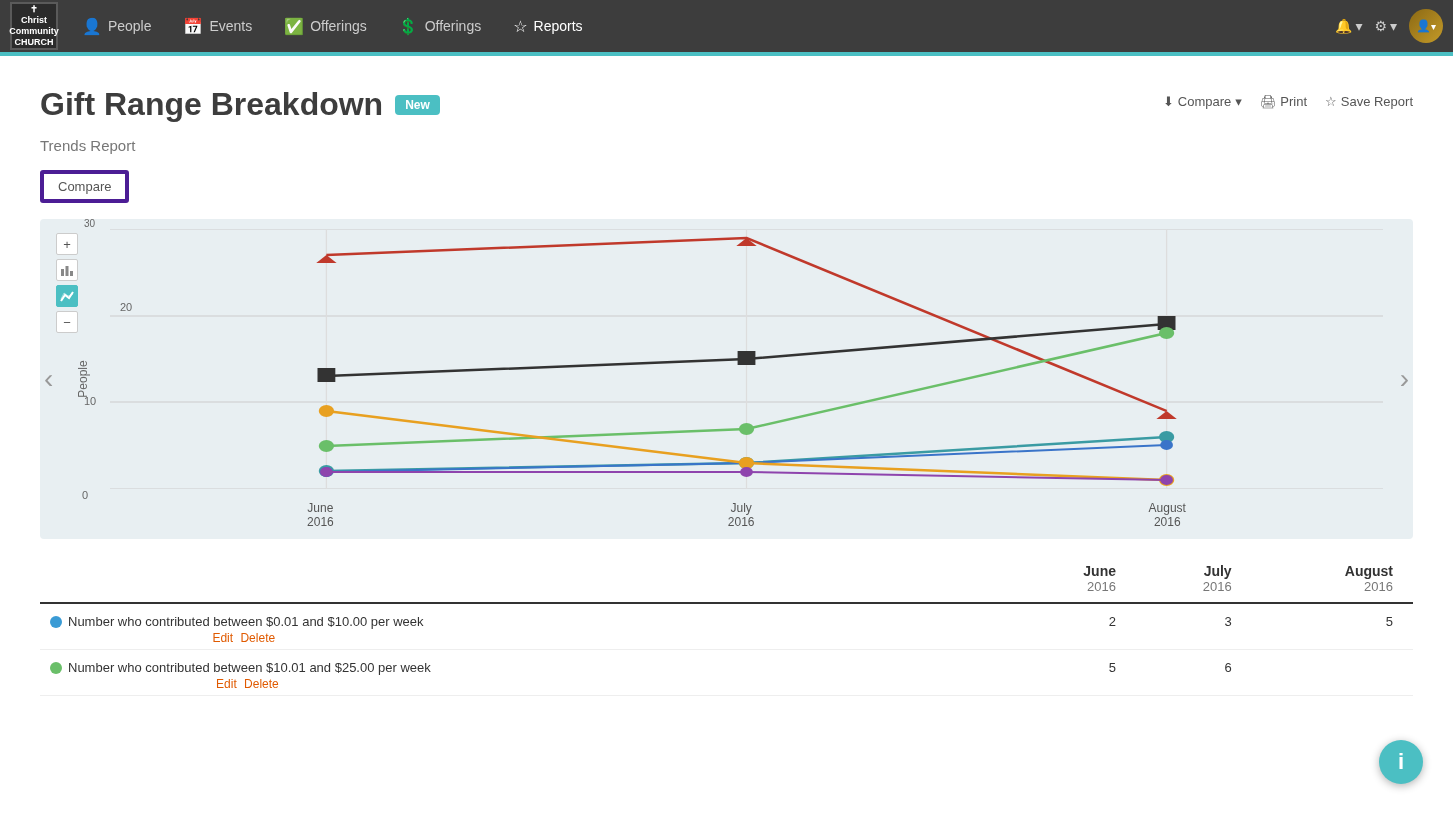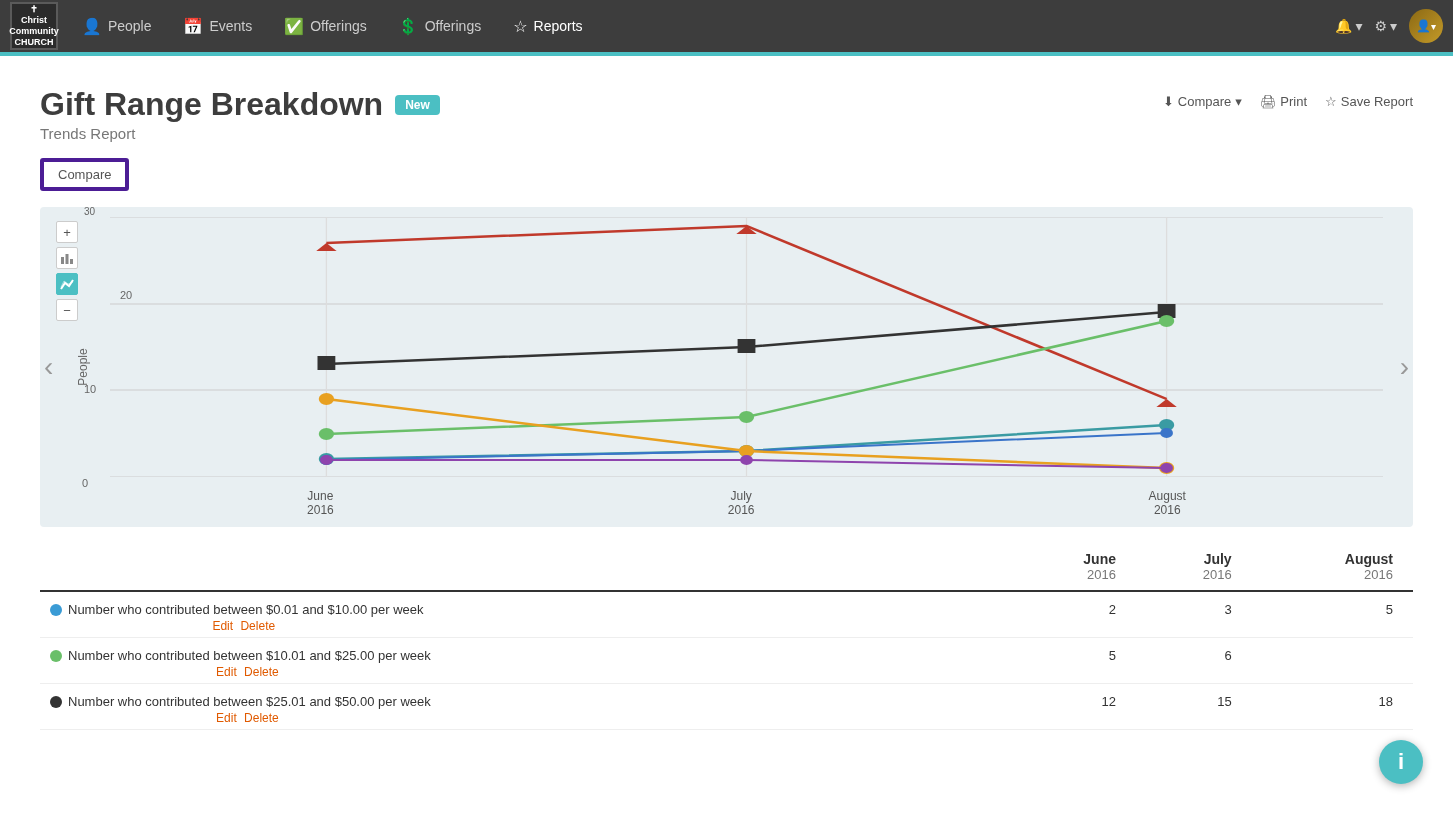--- a/index.html
+++ b/index.html
@@ -69,21 +69,21 @@
     }
     .page-title-area h1 {
       font-size: 32px; font-weight: 700; color: #3d3d3d;
       display: flex; align-items: center; gap: 12px; justify-content: center;
     }
     .new-badge {
       background: #4bbfc3; color: white; font-size: 12px; font-weight: 600;
       padding: 3px 10px; border-radius: 4px; vertical-align: middle;
     }
     .page-title-area .subtitle {
-      color: #777; font-size: 15px; margin-top: 2px;
+      color: #777; font-size: 15px; margin-top: 14px;
     }
     .page-actions {
       display: flex; align-items: center; gap: 18px; margin-top: 8px;
     }
     .action-btn {
       color: #555; font-size: 13px; cursor: pointer;
       display: flex; align-items: center; gap: 4px;
     }
 
     
@@ -379,35 +379,18 @@
             <a>Edit</a>
             <a>Delete</a>
           </div>
         </div>
       </div>
     </td>
           <td>5</td>
           <td>6</td>
           <td></td>
         </tr>
-        <tr>
-          <td>
-      <div class="row-label">
-        <div class="row-dot" style="background:#333333;"></div>
-        <div>
-          <div class="row-text">Number who contributed between $25.01 and $50.00 per week</div>
-          <div class="row-actions">
-            <a>Edit</a>
-            <a>Delete</a>
-          </div>
-        </div>
-      </div>
-    </td>
-          <td>12</td>
-          <td>15</td>
-          <td>18</td>
-        </tr>
       </tbody>
   </table>
 
 </div>
 
 <div class="info-fab">i</div>
 
 </body></html>

